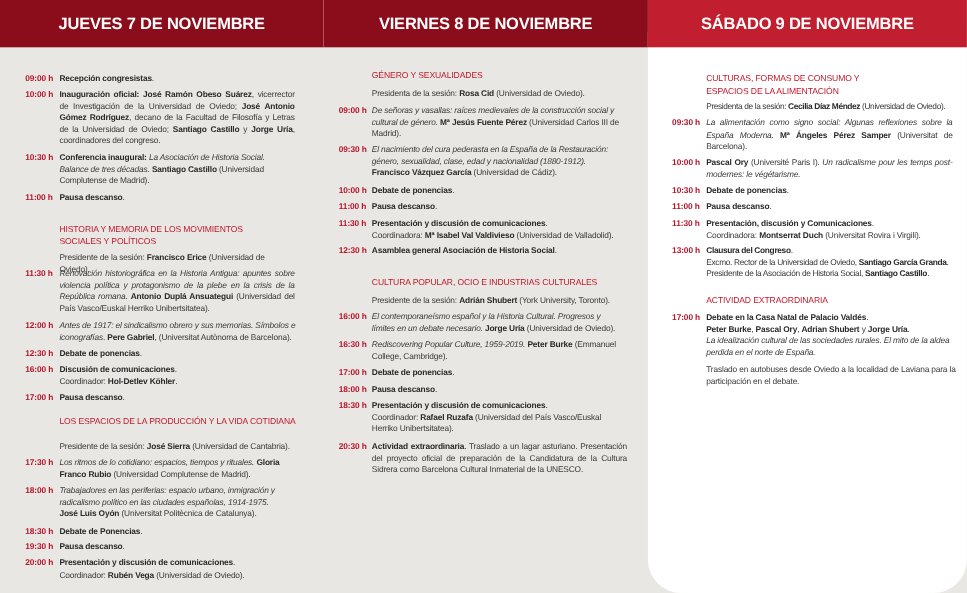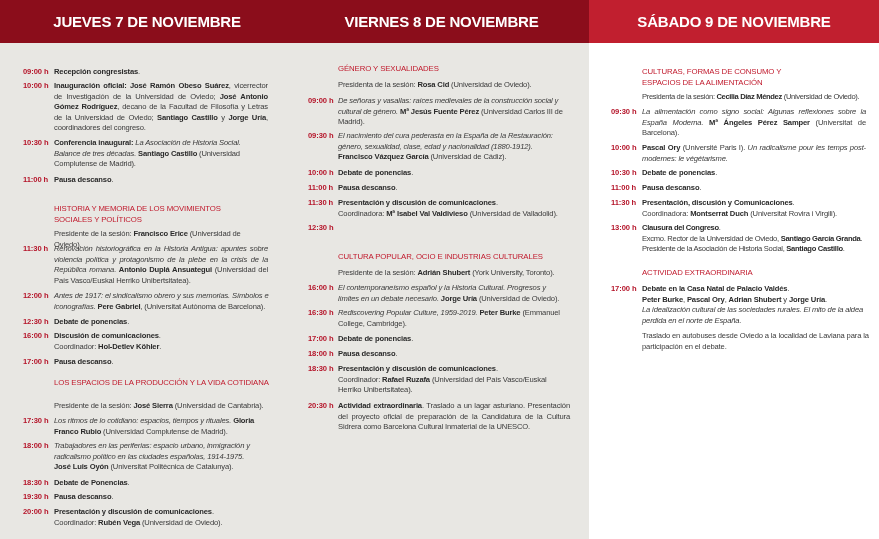--- a/index.html
+++ b/index.html
@@ -7,21 +7,21 @@
     width:879px; height:539px; overflow:hidden;
     font-family: "Liberation Sans", sans-serif;
     background:#e8e7e3;
     position:relative;
   }
   .col {
     position:absolute; top:0; bottom:0;
   }
   .col1 { left:0; width:294px; background:#e8e7e3; }
   .col2 { left:294px; width:295px; background:#e8e7e3; }
-  .col3 { left:589px; width:290px; background:#ffffff; }
+  .col3 { left:589px; width:290px; background:#ffffff;border-radius:30px; }
   .hdr {
     height:43px; display:flex; align-items:center; justify-content:center;
     color:#ffffff; font-weight:bold; font-size:15px; letter-spacing:-0.2px;
     font-family: "Liberation Sans", sans-serif;
   }
   .col1 .hdr, .col2 .hdr { background:#8b0d1b; }
   .col3 .hdr { background:#c11f2f; }
   .entry {
     position:absolute; font-size:7.6px; line-height:10.6px; color:#3a3a3a;
     letter-spacing:-0.15px;
@@ -107,20 +107,21 @@
   <div class="time" style="left:14px;top:168px">10:00 h</div>
   <div class="entry" style="left:44px;top:168px;width:230px"><b>Debate de ponencias</b><span>.</span></div>
 
   <div class="time" style="left:14px;top:183px">11:00 h</div>
   <div class="entry" style="left:44px;top:183px;width:230px"><b>Pausa descanso</b><span>.</span></div>
 
   <div class="time" style="left:14px;top:198px">11:30 h</div>
   <div class="entry" style="left:44px;top:198px;width:235px"><b>Presentación y discusión de comunicaciones</b><span>.</span><br><span>Coordinadora: </span><b>Mª Isabel Val Valdivieso</b><span> (Universidad de Valladolid).</span></div>
 
   <div class="time" style="left:14px;top:223px">12:30 h</div>
+  <div class="entry" style="left:44px;top:223px;width:230px"><b>Asamblea general Asociación de Historia Social</b><span>.</span></div>
 
   <div class="sec" style="left:44px;top:252px;width:240px;white-space:nowrap">CULTURA POPULAR, OCIO E INDUSTRIAS CULTURALES</div>
   <div class="entry" style="left:44px;top:268px;width:235px"><span>Presidente de la sesión:</span> <b>Adrián Shubert</b> <span>(York University, Toronto).</span></div>
 
   <div class="time" style="left:14px;top:283px">16:00 h</div>
   <div class="entry" style="left:44px;top:283px;width:230px"><i>El contemporaneísmo español y la Historia Cultural. Progresos y límites en un debate necesario.</i><b> Jorge Uría</b><span> (Universidad de Oviedo).</span></div>
 
   <div class="time" style="left:14px;top:308px">16:30 h</div>
   <div class="entry" style="left:44px;top:308px;width:230px"><i>Rediscovering Popular Culture, 1959-2019.</i><b> Peter Burke</b><span> (Emmanuel College, Cambridge).</span></div>
 

